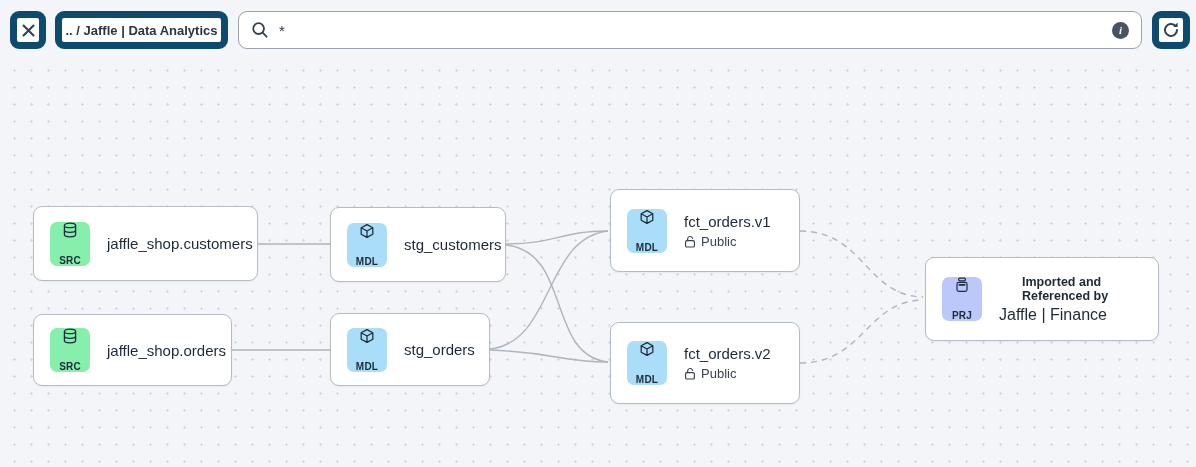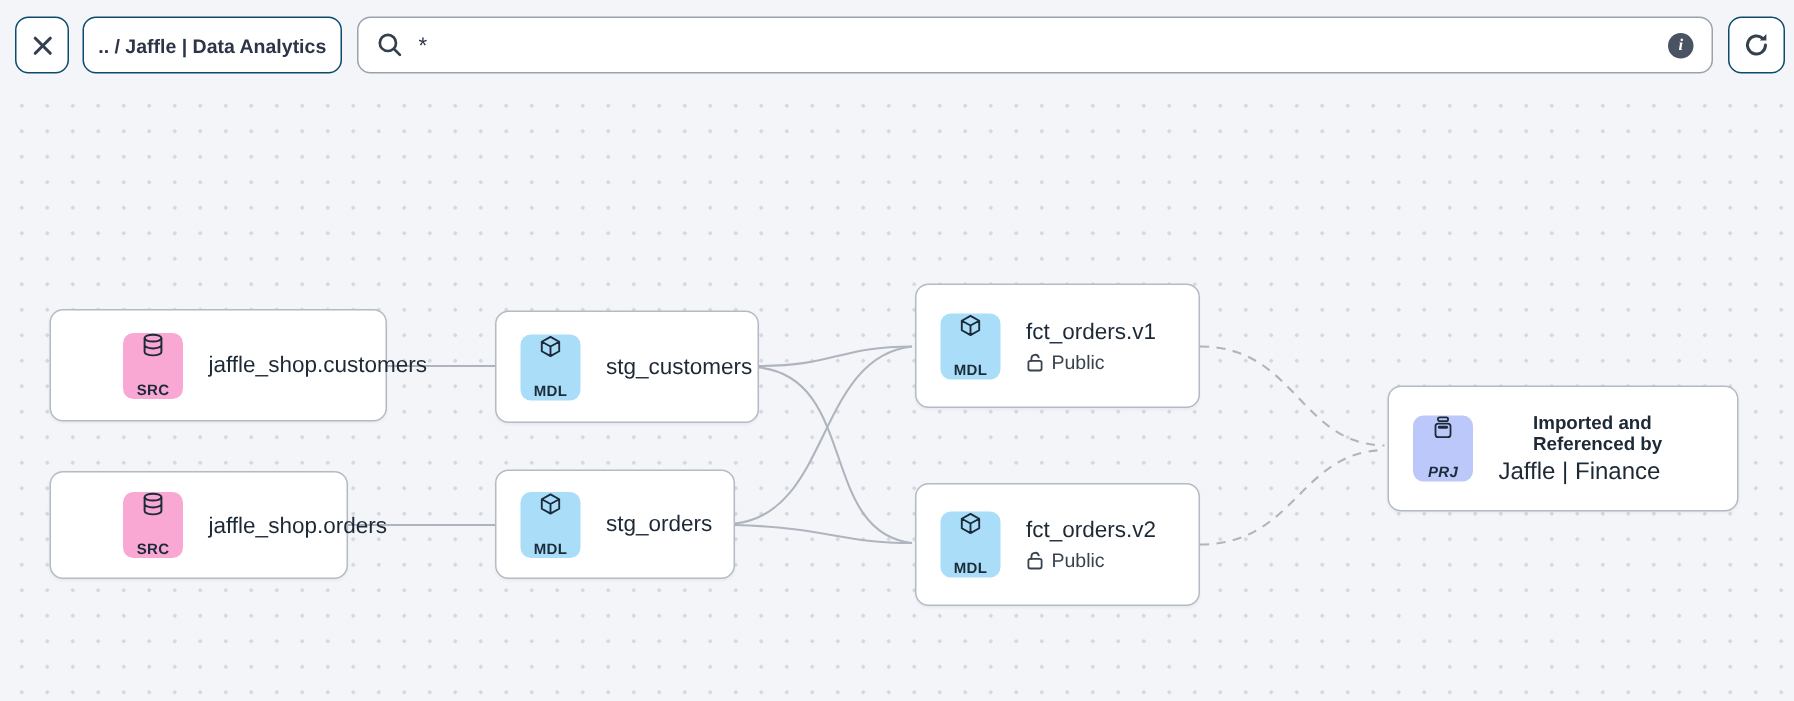--- a/index.html
+++ b/index.html
@@ -9,21 +9,21 @@
   .stage { position:relative; width:1196px; height:467px; background:#f4f5f8; }
 
   
   .canvas { position:absolute; left:0; top:58px; width:1196px; height:409px;
     background-image: radial-gradient(circle, #d5d8de 1.1px, transparent 1.3px);
     background-size: 17px 17px; background-position: 6px 4px; }
 
   
   .toolbar { position:absolute; left:0; top:0; width:1196px; height:58px; }
   .tbtn { position:absolute; top:11px; height:38px; background:#ffffff;
-    border:1px solid #0c4a6e; border-radius:9px; display:flex; align-items:center;
+    border:7px solid #0c4a6e; border-radius:9px; display:flex; align-items:center;
     justify-content:center; cursor:pointer; }
   .btn-close { left:10px; width:36px; }
   .btn-crumb { left:55px; width:173px; font-size:13px; font-weight:700; color:#2b3546; }
   .searchbox { position:absolute; top:11px; left:238px; width:904px; height:38px;
     background:#ffffff; border:1px solid #9aa2ae; border-radius:9px;
     display:flex; align-items:center; padding:0 12px; }
   .searchbox input { border:none; outline:none; flex:1; font-size:15px;
     font-family:"Liberation Sans", sans-serif; color:#2b3546; background:transparent;
     margin-left:10px; }
   .info-badge { width:17px; height:17px; border-radius:50%; background:#4a5361;
@@ -38,23 +38,23 @@
   .edge.dashed { stroke-dasharray:6 5; }
 
   
   .node { position:absolute; background:#ffffff; border:1px solid #b4bbc5;
     border-radius:9px; box-shadow:0 1px 2px rgba(20,30,40,.05);
     display:flex; align-items:center; gap:17px; padding-left:16px; cursor:pointer; }
   .badge { width:40px; height:44px; border-radius:7px; display:flex;
     flex-direction:column; align-items:center; justify-content:space-between; gap:1px;
     flex:0 0 auto; }
   .badge .btxt { font-size:10px; font-weight:700; color:#1c2b3a; letter-spacing:.2px; }
-  .badge-src { background:#f9a8d4;margin-left:32px; }
+  .badge-src { background:#86efac; }
   .badge-mdl { background:#a9ddf8; }
-  .badge-prj { background:#bcc7fa;font-style:italic; }
+  .badge-prj { background:#bcc7fa; }
   .ntitle { font-size:15px; color:#1d2936; white-space:nowrap; }
   .nsub { display:flex; align-items:center; gap:5px; margin-top:4px;
     font-size:13px; color:#39424f; }
   .ncaption { font-size:12.5px; font-weight:600; color:#1d2936;margin-left:23px; }
   .nbig { font-size:16px; color:#1d2936; margin-top:3px; }
 
   .n-src-customers { left:33px;  top:206px; width:225px; height:75px; }
   .n-src-orders    { left:33px;  top:314px; width:199px; height:72px; }
   .n-stg-customers { left:330px; top:207px; width:176px; height:75px; }
   .n-stg-orders    { left:330px; top:313px; width:160px; height:73px; }

